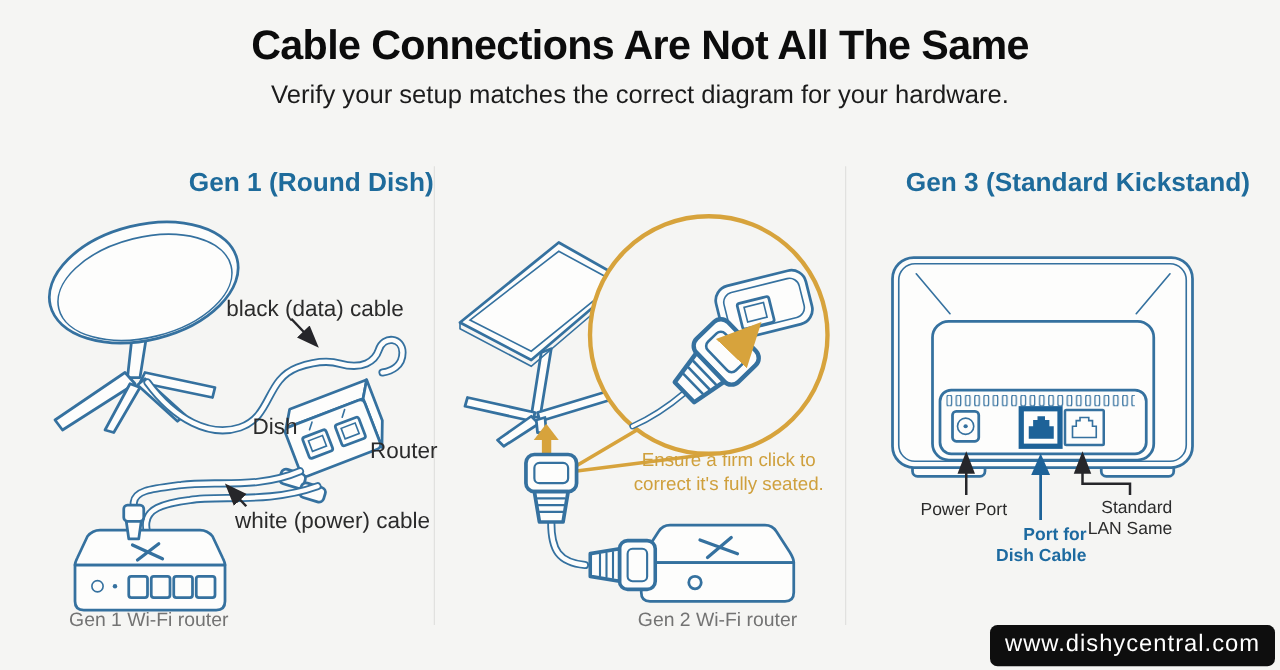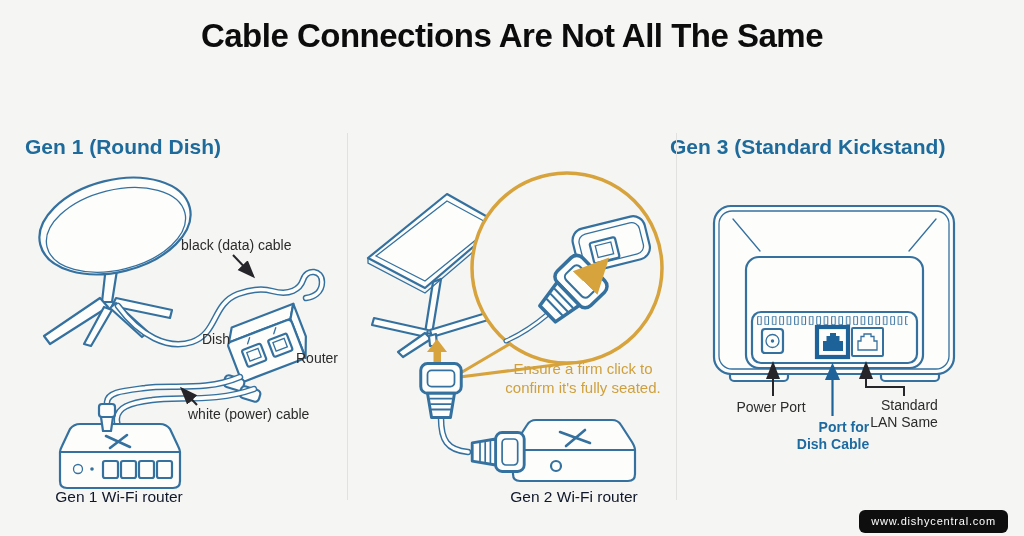--- a/index.html
+++ b/index.html
@@ -13,42 +13,42 @@
   .title{
     left:0;top:17px;width:1024px;text-align:center;
     font-size:33px;font-weight:700;letter-spacing:-0.5px;color:#0c0c0c;
   }
   .subtitle{
     left:0;top:64px;width:1024px;text-align:center;
     font-size:20.5px;color:#1c1c1c;
   }
   
   .col-head{
-    top:135px;text-align:left;font-size:21px;font-weight:700;color:#1e6b9b;
+    top:135px;text-align:right;font-size:21px;font-weight:700;color:#1e6b9b;
   }
   .col-head.c1{left:25px;width:322px;}
   .col-head.c2{left:352px;width:320px;}
   .col-head.c3{left:670px;width:330px;}
   .divider{top:133px;width:1px;height:367px;background:#e1e1df;}
   .divider.d1{left:347px;}
   .divider.d2{left:676px;}
   
-  .lbl{font-size:14px;color:#2b2b2b;white-space:nowrap;}
-  .cap{font-size:15.5px;color:#0f172a;white-space:nowrap;transform:translateX(-50%);}
+  .lbl{font-size:18px;color:#2b2b2b;white-space:nowrap;}
+  .cap{font-size:15.5px;color:#737373;white-space:nowrap;transform:translateX(-50%);}
   .callout-text{
     transform:translateX(-50%);text-align:center;font-size:15px;line-height:19px;
     color:#cfa03d;white-space:nowrap;
   }
   .ctr{transform:translateX(-50%);text-align:right;white-space:nowrap;}
   .port-lbl{font-size:14px;line-height:16.5px;}
   .port-lbl.blue{color:#1d6aa0;font-weight:700;line-height:17px;}
   
   .watermark{
-    right:16px;bottom:3px;background:#0e0e0e;color:#ffffff;border-radius:6px;
-    padding:5px 12px 6px 12px;font-size:11px;letter-spacing:0.8px;white-space:nowrap;
+    right:4px;bottom:3px;background:#0e0e0e;color:#ffffff;border-radius:6px;
+    padding:5px 12px 6px 12px;font-size:19px;letter-spacing:0.8px;white-space:nowrap;
   }
   
   svg.art{position:absolute;left:0;top:0;}
   .ln{stroke:#35719f;stroke-width:2.2;stroke-linejoin:round;stroke-linecap:round;fill:none;}
   .f{fill:#fdfdfc;}
   .lnt{stroke:#35719f;stroke-width:1.3;fill:none;stroke-linecap:round;}
   .lnx{stroke:#35719f;stroke-width:2.6;fill:none;stroke-linecap:round;}
   .tube-o{fill:none;stroke:#35719f;stroke-width:6.5;stroke-linecap:round;}
   .tube-i{fill:none;stroke:#fdfdfc;stroke-width:3.6;stroke-linecap:round;}
   .tube-o.thin{stroke-width:5;}
@@ -223,36 +223,37 @@
         </g>
       </g>
 
       <line x1="773" y1="396" x2="773" y2="364" class="arrD" marker-end="url(#ahd)"></line>
       <line x1="832.5" y1="416" x2="832.5" y2="366" class="arrB" marker-end="url(#ahb)"></line>
       <path d="M904,396 L904,387 L866,387 L866,364" class="arrD" marker-end="url(#ahd)"></path>
     </g>
   </svg>
 
   <div class="abs title">Cable Connections Are Not All The Same</div>
+  <div class="abs subtitle">Verify your setup matches the correct diagram for your hardware.</div>
 
   <div class="abs col-head c1">Gen 1 (Round Dish)</div>
   <div class="abs col-head c3">Gen 3 (Standard Kickstand)</div>
 
   <div class="abs divider d1"></div>
   <div class="abs divider d2"></div>
 
   <div class="abs lbl" style="left:181px;top:237px;">black (data) cable</div>
   <div class="abs lbl" style="left:202px;top:331px;">Dish</div>
   <div class="abs lbl" style="left:296px;top:350px;">Router</div>
   <div class="abs lbl" style="left:188px;top:406px;">white (power) cable</div>
   <div class="abs cap" style="left:119px;top:488px;">Gen 1 Wi-Fi router</div>
 
   <div class="abs callout-text" style="left:583px;top:359px;">
     <span style="display:block;">Ensure a firm click to</span>
-    <span style="display:block;">confirm it's fully seated.</span>
+    <span style="display:block;">correct it's fully seated.</span>
   </div>
   <div class="abs cap" style="left:574px;top:488px;">Gen 2 Wi-Fi router</div>
 
   <div class="abs ctr port-lbl" style="left:771px;top:399px;">Power Port</div>
   <div class="abs ctr port-lbl blue" style="left:833px;top:419px;">
     <span style="display:block;">Port for</span>
     <span style="display:block;">Dish Cable</span>
   </div>
   <div class="abs ctr port-lbl" style="left:904px;top:397px;">
     <span style="display:block;">Standard</span>

